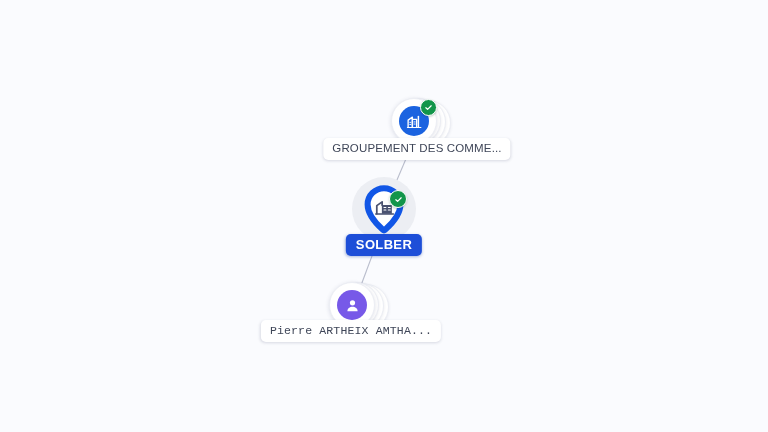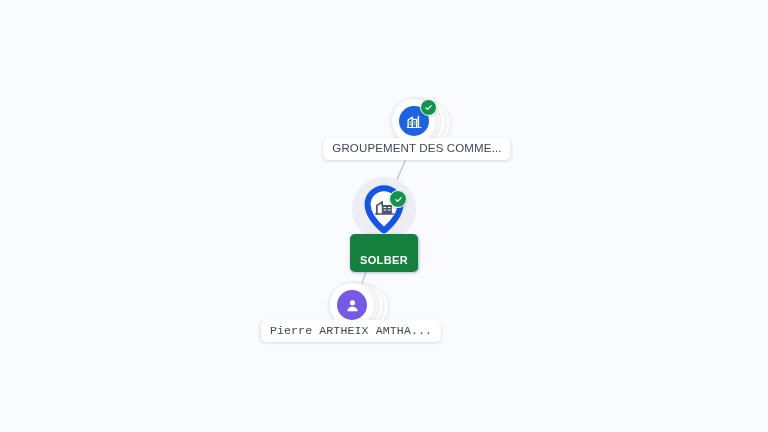--- a/index.html
+++ b/index.html
@@ -137,26 +137,26 @@
     color: #3f4658;
     border-radius: 5px;
     padding: 4px 9px 5px 9px;
     font-size: 11.5px;
     line-height: 13px;
     white-space: nowrap;
     box-shadow: 0 1px 3px rgba(40, 50, 90, 0.17);
     letter-spacing: 0.15px;
   }
   .node-label.primary {
-    background: #15803d;
+    background: #1d4ed8;
     color: #ffffff;
     font-weight: bold;
-    font-size: 11px;
+    font-size: 13px;
     letter-spacing: 0.35px;
-    padding: 20px 10px 5px 10px;
+    padding: 4px 10px 5px 10px;
     box-shadow: 0 1px 3px rgba(20, 60, 160, 0.35);
   }
 
   
   .edge-label {
     position: absolute;
     color: #8c93e0;
     font-size: 8.5px;
     letter-spacing: 0.2px;
     white-space: nowrap;

